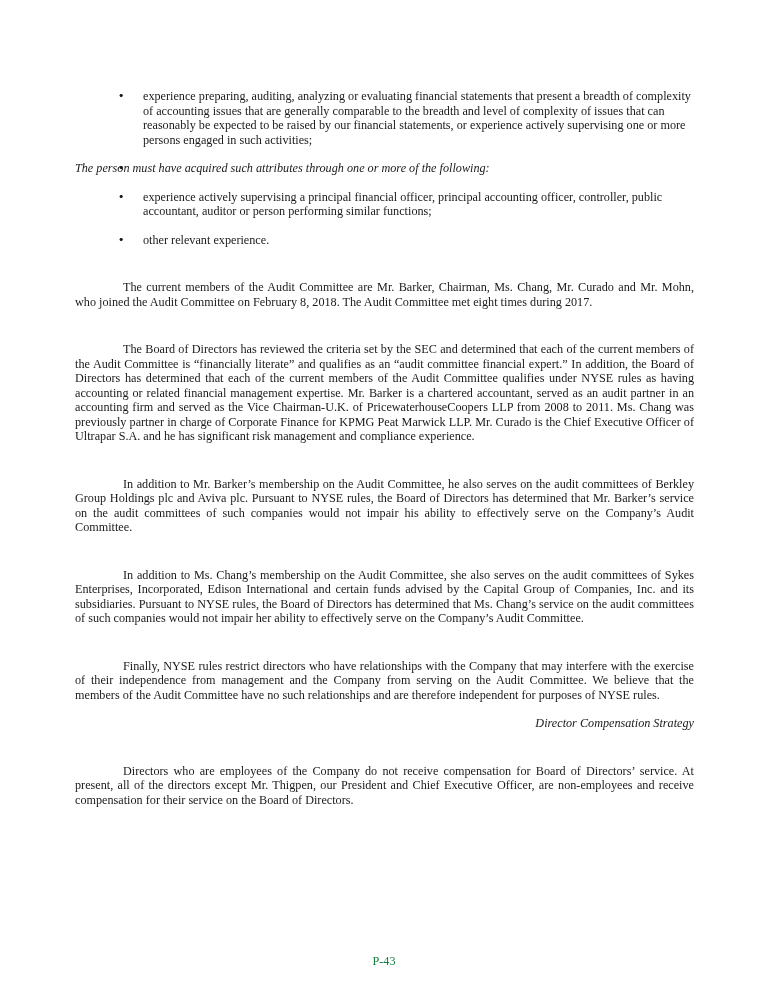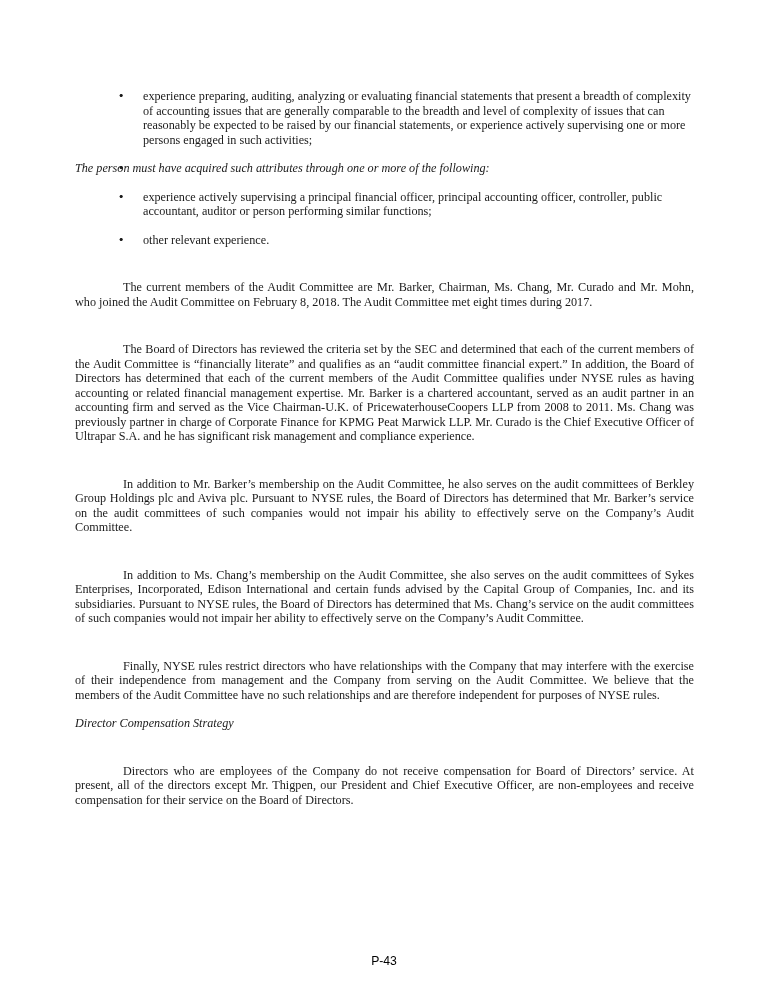--- a/index.html
+++ b/index.html
@@ -4,24 +4,24 @@
 <style>
   html, body { margin:0; padding:0; background:#ffffff; }
   body { width:768px; height:997px; position:relative; overflow:hidden; }
   .page { position:absolute; left:75px; top:75px; width:619px;
     font-family:"Liberation Serif", serif; font-size:12.2px; line-height:14.5px; color:#1a1a1a; }
   .bullet-list { list-style:none; margin:0; padding:0; }
   .bullet-item { position:relative; padding-left:68px; margin:0 0 14px 0; }
   .bullet-glyph { position:absolute; left:44px; top:0; }
   .para { margin:0 0 14px 0; text-align:justify; }
   .para.indent { text-indent:48px;margin-top:33px; }
-  .heading-italic { font-style:italic; margin:0 0 24px 0; }
+  .heading-italic { font-style:italic; margin:0 0 24px 0;text-align:right; }
   .list-intro { margin:0 0 14px 0;font-style:italic; }
   .footer { position:absolute; left:0; width:768px; top:954px; text-align:center;
-    font-family:Liberation Sans, sans-serif; font-size:12.2px; color:#000000; }
+    font-family:Liberation Serif, serif; font-size:12.2px; color:#15803d; }
 </style>
 </head>
 <body>
 
 <div class="page">
   <ul class="bullet-list">
     <li class="bullet-item"><span class="bullet-glyph">•</span></li>
     <li class="bullet-item"><span class="bullet-glyph">•</span><span>experience preparing, auditing, analyzing or evaluating financial statements that present a breadth of complexity of accounting issues that are generally comparable to the breadth and level of complexity of issues that can reasonably be expected to be raised by our financial statements, or experience actively supervising one or more persons engaged in such activities;</span></li>
     <li class="bullet-item"><span class="bullet-glyph">•</span></li>
     <li class="bullet-item"><span class="bullet-glyph">•</span></li>

